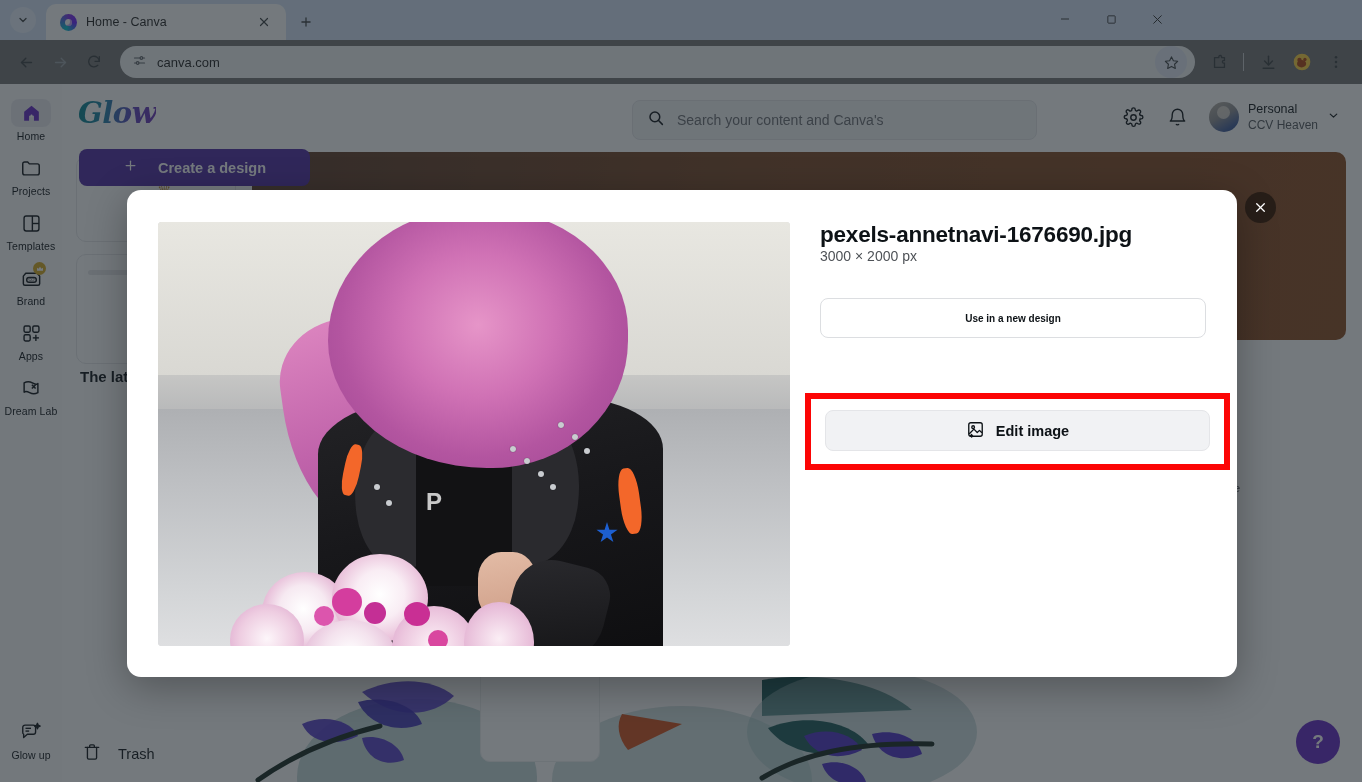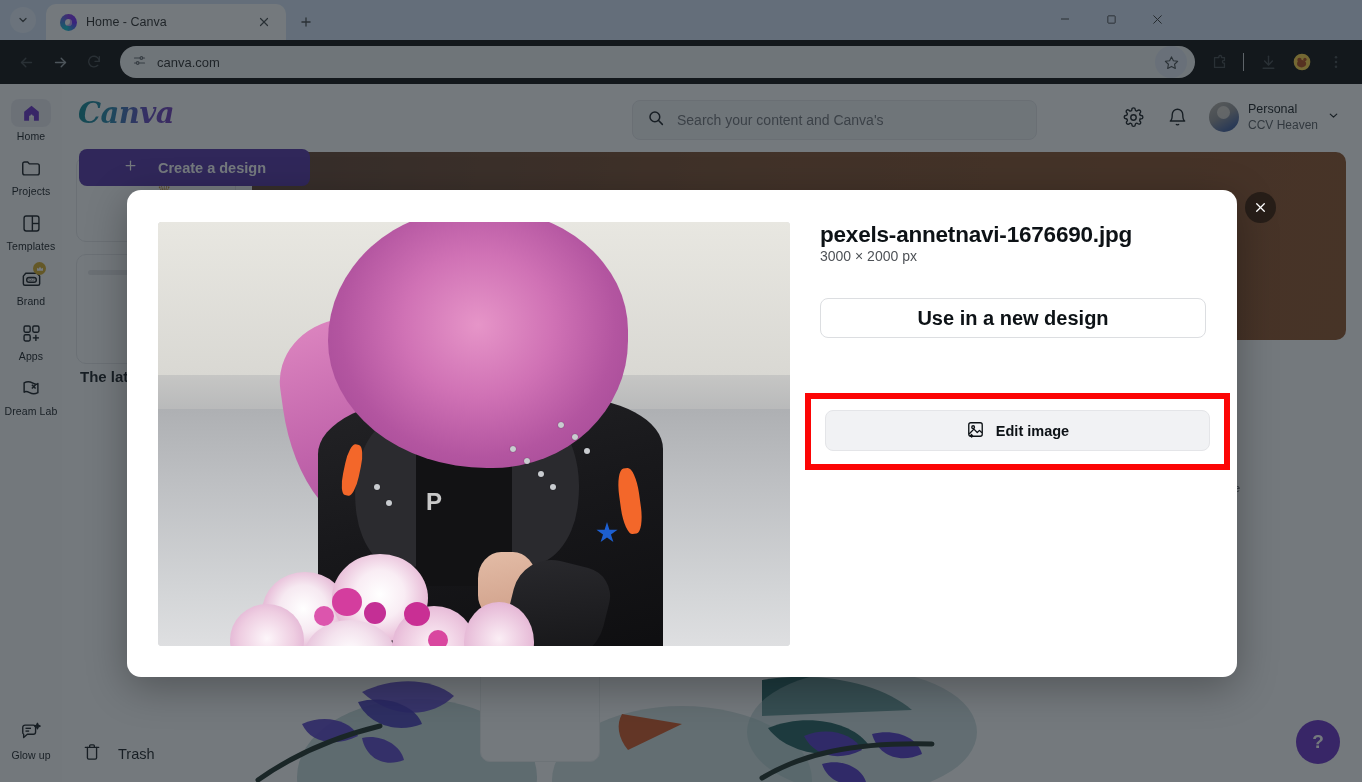--- a/index.html
+++ b/index.html
@@ -66,21 +66,21 @@
     position: absolute; right: 0; top: 0;
     height: 38px; display: flex; align-items: center;
   }
   .winbtn {
     width: 46px; height: 38px;
     display: flex; align-items: center; justify-content: center;
   }
   .toolbar {
     position: absolute; left: 0; top: 40px;
     width: 1362px; height: 44px;
-    background: #000000;
+    background: #737373;
     display: flex; align-items: center;
     padding: 0 10px;
     gap: 2px;
   }
   .tb-btn {
     width: 32px; height: 32px; border-radius: 50%;
     display: flex; align-items: center; justify-content: center;
     flex-shrink: 0;
   }
   .omnibox {
@@ -293,21 +293,21 @@
     letter-spacing: -0.2px;
   }
   .file-dims { font-size: 14px; color: #4e5257; }
   .btn-primary-outline {
     margin-top: 34px;
     width: 386px; height: 40px;
     border: 1px solid #dcdee1;
     border-radius: 8px;
     background: #fff;
     display: flex; align-items: center; justify-content: center;
-    font-size: 20px; font-weight: 700; color: #0d1216;
+    font-size: 10px; font-weight: 700; color: #0d1216;
   }
   .highlight-box {
     position: absolute; left: 805px; top: 348px;
     width: 425px; height: 77px;
     border: 6px solid #fc0505;
     background: #fff;
     z-index: 70;
     margin-top: 45px;
   }
   .btn-edit {
@@ -590,21 +590,21 @@
             <path d="M19 2.5l.9 2.1 2.1.9-2.1.9-.9 2.1-.9-2.1-2.1-.9 2.1-.9z" fill="#0d1216"></path>
           </svg>
       </span>
       <span class="rail-lbl">Glow up</span>
     </div>
   </div>
 
   <div class="main">
 
     <div class="canva-header">
-      <div class="canva-logo">Canva</div>
+      <div class="canva-logo">Glow</div>
 
       <div class="search-wrap">
         <span>
           <svg width="18" height="18" viewBox="0 0 24 24" fill="none" stroke="#0d1216" stroke-width="2" stroke-linecap="round">
               <circle cx="10.5" cy="10.5" r="6.5"></circle>
               <line x1="15.4" y1="15.4" x2="20.5" y2="20.5"></line>
             </svg>
         </span>
         <span class="search-ph">Search your content and Canva's</span>
       </div>

